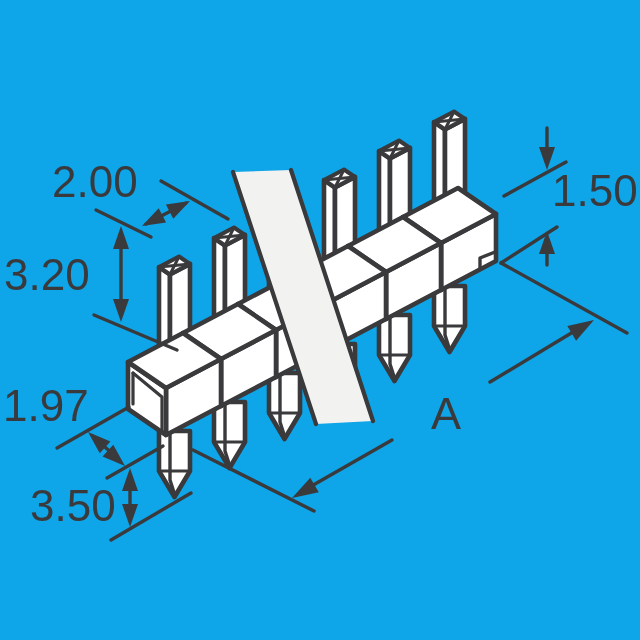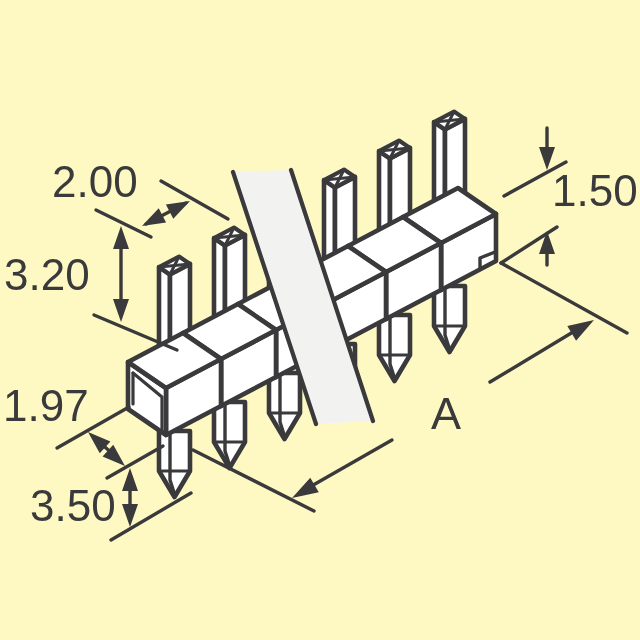--- a/index.html
+++ b/index.html
@@ -1,16 +1,16 @@
 <!DOCTYPE html>
 <html><head>
 <meta charset="utf-8">
 <style>
   html,body{margin:0;padding:0;background:#ffffff;}
-  #stage{width:640px;height:640px;position:relative;background:#fef9c3;overflow:hidden;}
+  #stage{width:640px;height:640px;position:relative;background:#0ea5e9;overflow:hidden;}
   svg{display:block;}
   .dim-label{
     font-family:"Liberation Sans","DejaVu Sans",sans-serif;
     font-size:44px;
     fill:#3a3a3c;
   }
   .ref-label{
     font-family:"Liberation Sans","DejaVu Sans",sans-serif;
     font-size:45px;
     fill:#3a3a3c;

